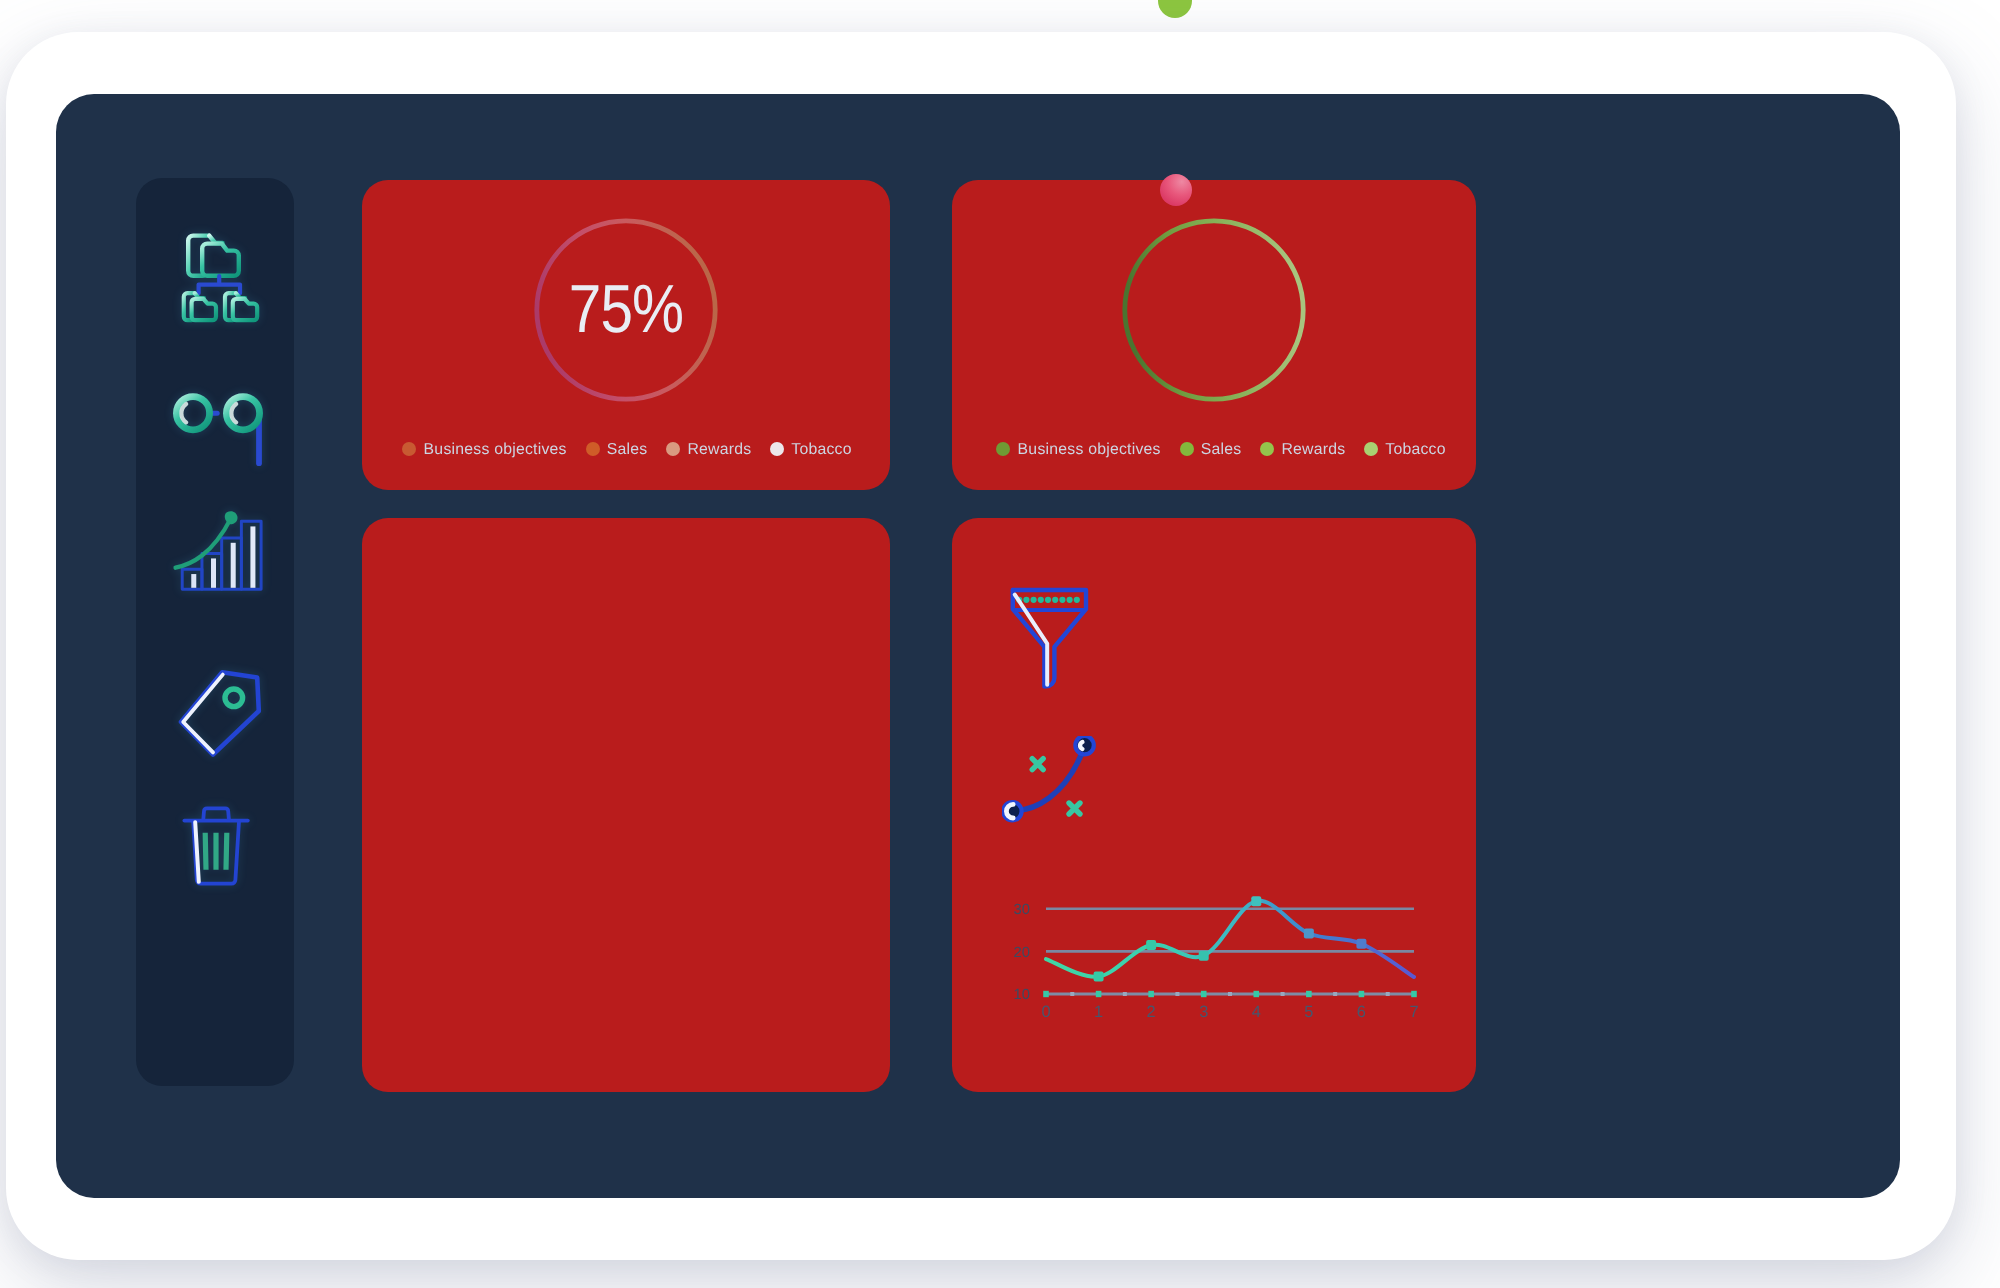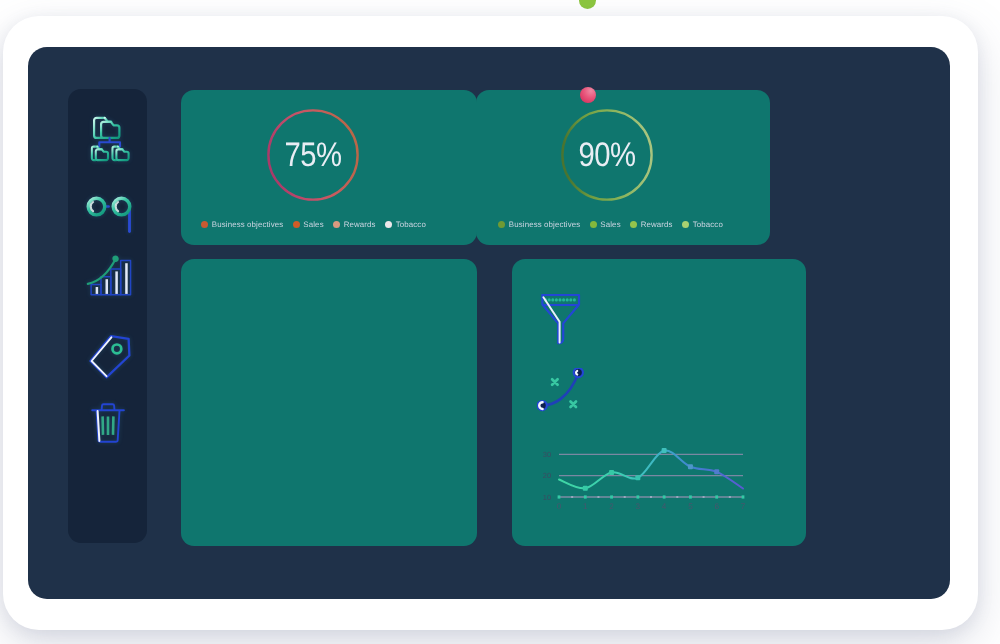--- a/index.html
+++ b/index.html
@@ -17,25 +17,25 @@
        background:#1f3149;border-radius:19px;overflow:hidden;}
 
   
   .sidebar{position:absolute;left:40px;top:42px;width:79px;height:454px;
        background:#15243a;border-radius:13px;}
   .navitem{position:absolute;left:0;width:79px;height:62px;
        display:flex;align-items:center;justify-content:center;}
   .navitem svg{display:block;filter:drop-shadow(0 0 2px rgba(80,200,255,.18));}
 
   
-  .card{position:absolute;background:#0f766e;border-radius:13px;padding-left:32px;}
+  .card{position:absolute;background:#b91c1c;border-radius:13px;}
   #card1{left:153px;top:43px;width:264px;height:155px;}
   #card2{left:448px;top:43px;width:262px;height:155px;}
   #card3{left:153px;top:212px;width:264px;height:287px;}
-  #card4{left:448px;top:212px;width:262px;height:287px;margin-left:36px;}
+  #card4{left:448px;top:212px;width:262px;height:287px;}
 
   .gauge{position:absolute;}
   .gauge .val{position:absolute;left:0;top:0;width:100%;height:100%;
        display:flex;align-items:center;justify-content:center;
        font-size:34px;color:#e9edf4;letter-spacing:-0.5px;font-weight:400;transform:scaleX(0.86);}
 
   .legend{position:absolute;display:flex;align-items:flex-start;gap:9.2px;
        font-size:7.9px;letter-spacing:.12px;white-space:nowrap;}
   .legend .li{display:flex;align-items:center;gap:3.8px;}
   .legend .dot{width:7px;height:7px;border-radius:50%;display:block;flex:0 0 auto;}
@@ -182,23 +182,20 @@
           <defs>
             <linearGradient id="gGreen" x1="0.04" y1="0.55" x2="0.96" y2="0.45">
               <stop offset="0%" stop-color="#4a7430"></stop>
                 <stop offset="26%" stop-color="#709c40"></stop>
               <stop offset="55%" stop-color="#85b055"></stop>
                 <stop offset="100%" stop-color="#a8c47e"></stop>
             </linearGradient>
           </defs>
           <circle cx="48" cy="48" r="44.6" fill="none" stroke="url(#gGreen)" stroke-width="2.4"></circle>
         </svg>
-        <div class="gauge" style="left:83px;top:17px;width:96px;height:96px;">
-          <div class="val">90%</div>
-        </div>
         <div class="legend" id="legend2" style="left:22px;top:131px;">
             <span class="li">
               <span class="dot" style="background: rgb(111, 154, 52);"></span>
               <span class="lbl">Business objectives</span>
             </span>
             <span class="li">
               <span class="dot" style="background: rgb(131, 184, 60);"></span>
               <span class="lbl">Sales</span>
             </span>
             <span class="li">

